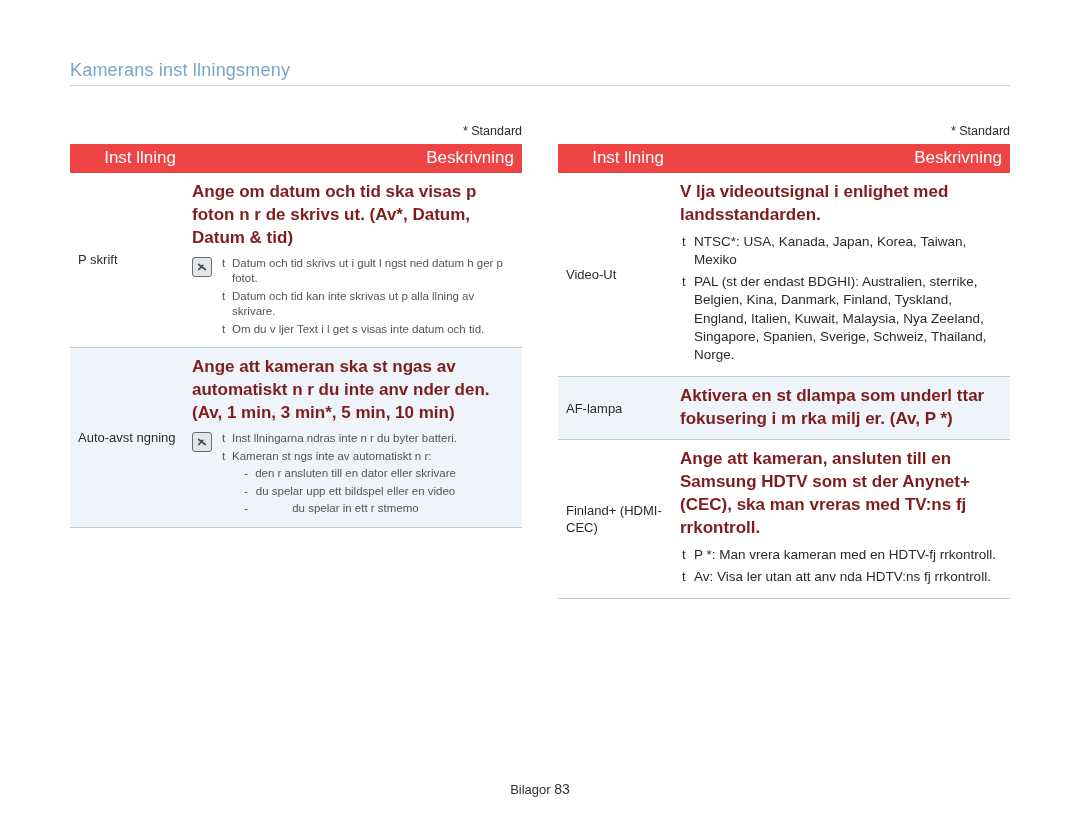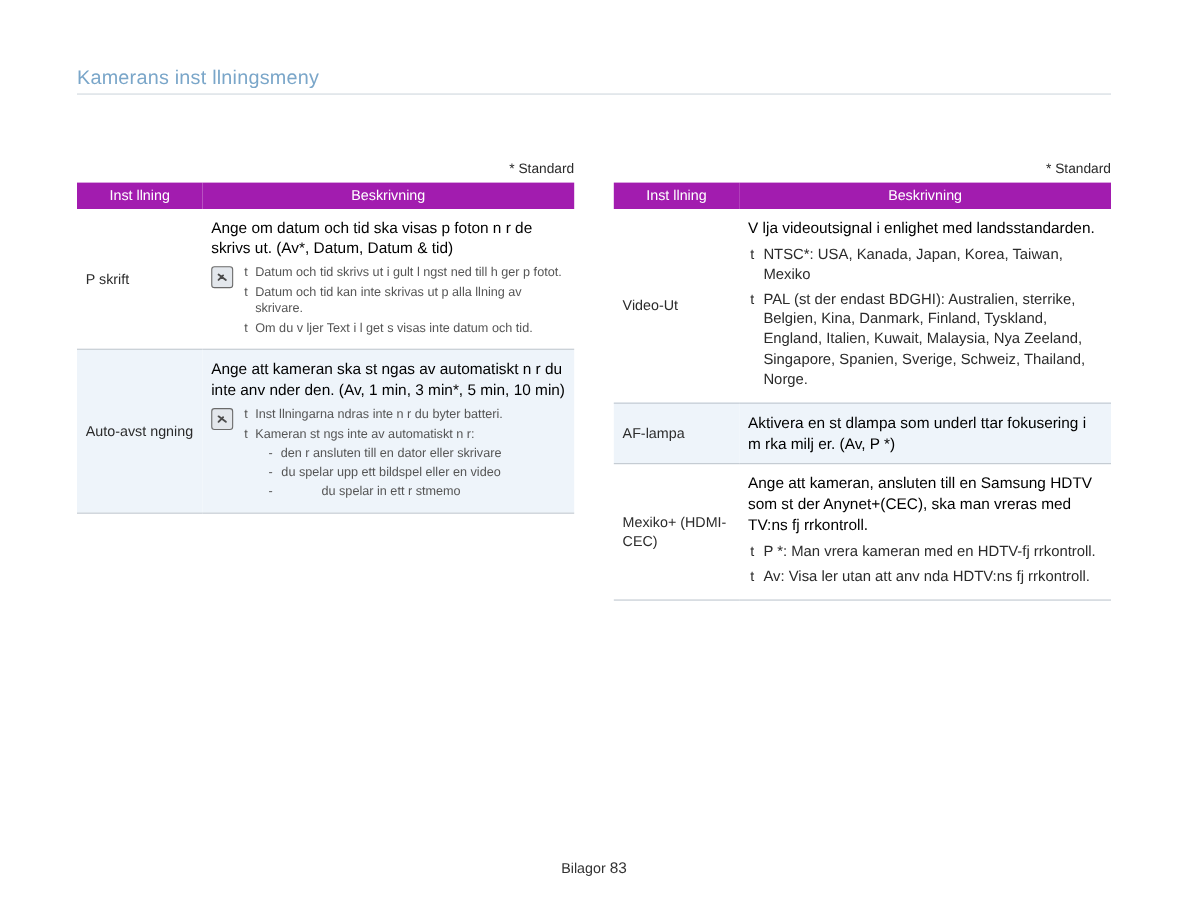--- a/index.html
+++ b/index.html
@@ -30,68 +30,69 @@
     padding-bottom: 4px;
   }
   .title-rule {
     height: 1px;
     background: #cfd7de;
     width: 100%;
   }
   .columns {
     display: flex;
     gap: 36px;
-    margin-top: 60px;
+    margin-top: 38px;
   }
   .col {
     flex: 1 1 50%;
     min-width: 0;
   }
   .standard-note {
     text-align: right;
     font-size: 12.5px;
     color: #2b2b2b;
     margin-bottom: 6px;
   }
   table.settings {
     border-collapse: collapse;
     width: 100%;
     font-size: 13px;
     line-height: 1.35;
   }
   table.settings thead th {
-    background: #a21caf;
+    background: #ef4444;
     color: #fff;
     font-weight: 400;
-    text-align: center;
+    text-align: right;
     padding: 3px 8px;
     border: none;
-    font-size: 13px;
+    font-size: 17px;
   }
   table.settings thead th:first-child {
     width: 98px;
   }
   table.settings tbody tr.row-alt {
     background: #eef4fa;
   }
   table.settings tbody td {
     padding: 8px;
     vertical-align: middle;
     border: none;
     border-bottom: 1px solid #bfc7cf;
   }
   table.settings tbody td.setting-name {
     font-size: 13px;
     width: 98px;
     vertical-align: middle;
   }
   .desc-main {
-    font-size: 14px;
-    color: #000000;
+    font-size: 17px;
+    color: #7f1d1d;
     margin-bottom: 6px;
+    font-weight: bold;
   }
   ul.bullets {
     list-style: none;
     margin: 0;
     padding: 0 0 0 2px;
   }
   ul.bullets > li {
     position: relative;
     padding-left: 12px;
     margin-bottom: 4px;
@@ -207,21 +208,21 @@
             <td class="setting-name">P skrift</td>
             <td>
               <div class="desc-main">Ange om datum och tid ska visas p  foton n r de skrivs ut. (Av*, Datum, Datum &amp; tid)</div>
               <div class="note-row">
                 <div class="note-icon">
                   <svg viewBox="0 0 12 12">
                       <path d="M2 3 L10 9 M2 9 L7 4"></path>
                     </svg>
                 </div>
                 <ul class="note-bullets">
-                  <li>Datum och tid skrivs ut i gult l ngst ned till h ger p  fotot.</li>
+                  <li>Datum och tid skrivs ut i gult l ngst ned datum h ger p  fotot.</li>
                   <li>Datum och tid kan inte skrivas ut p  alla llning av skrivare.</li>
                   <li>Om du v ljer Text i l get s  visas inte datum och tid.</li>
                 </ul>
               </div>
             </td>
           </tr>
           <tr class="row-alt">
             <td class="setting-name">Auto-avst ngning</td>
             <td>
               <div class="desc-main">Ange att kameran ska st ngas av automatiskt n r du inte anv nder den. (Av, 1 min, 3 min*, 5 min, 10 min)</div>
@@ -269,21 +270,21 @@
               </ul>
             </td>
           </tr>
           <tr class="row-alt">
             <td class="setting-name">AF-lampa</td>
             <td>
               <div class="desc-main" style="margin-bottom:0">Aktivera en st dlampa som underl ttar fokusering i m rka milj er. (Av, P *)</div>
             </td>
           </tr>
           <tr>
-            <td class="setting-name">Mexiko+ (HDMI-CEC)</td>
+            <td class="setting-name">Finland+ (HDMI-CEC)</td>
             <td>
               <div class="desc-main">Ange att kameran, ansluten till en Samsung HDTV som st der Anynet+(CEC), ska man vreras med TV:ns fj rrkontroll.</div>
               <ul class="bullets">
                 <li>P *: Man vrera kameran med en HDTV-fj rrkontroll.</li>
                 <li>Av: Visa  ler utan att anv nda HDTV:ns fj rrkontroll.</li>
               </ul>
             </td>
           </tr>
         </tbody>
       </table>

